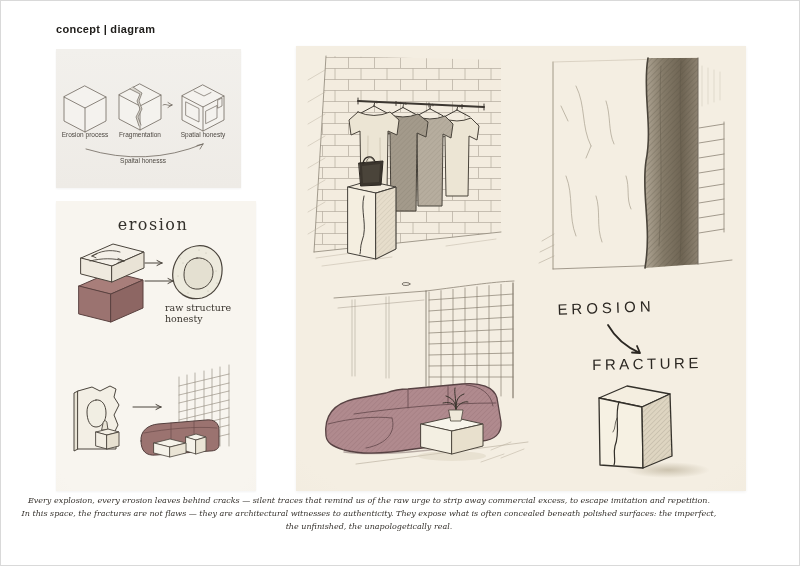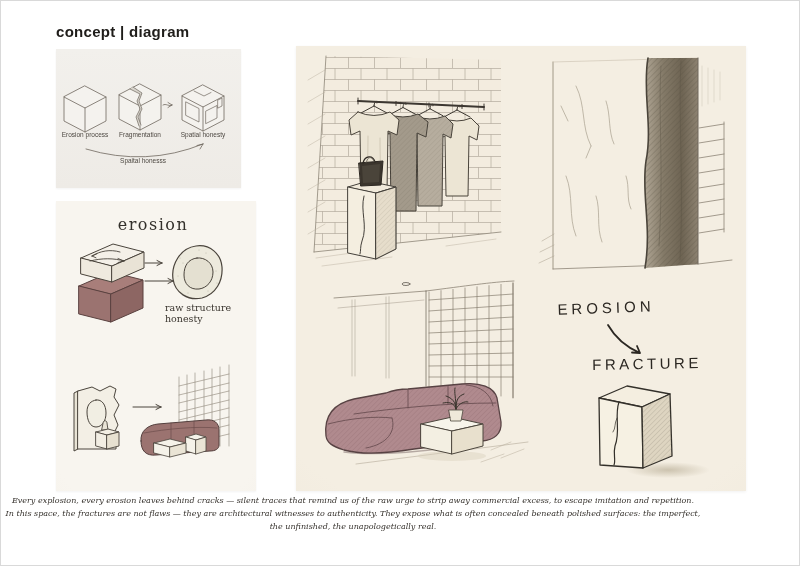--- a/index.html
+++ b/index.html
@@ -1,21 +1,21 @@
 <!DOCTYPE html>
 <html><head>
 <meta charset="utf-8">
 <style>
   html,body{margin:0;padding:0;background:#fff;}
   .board{position:relative;width:800px;height:566px;background:#ffffff;overflow:hidden;
          border:1px solid #d9d9d9;box-sizing:border-box;
          font-family:"Liberation Sans",sans-serif;color:#2f2c28;}
   .abs{position:absolute;}
 
-  .header-label{left:55px;top:22px;font-size:15px;font-weight:bold;letter-spacing:.3px;color:#1f1d1a;}
+  .header-label{left:55px;top:22px;font-size:11px;font-weight:bold;letter-spacing:.3px;color:#1f1d1a;}
 
   
   .panel-mini{left:55px;top:48px;width:185px;height:139px;
       background:linear-gradient(180deg,#f2f0ec,#eeebe6);box-shadow:0 1px 2px rgba(0,0,0,.05);}
   .panel-mini svg{position:absolute;inset:0;}
   .mini-label{position:absolute;transform:translateX(-50%);font-size:6.5px;color:#4d4842;white-space:nowrap;}
 
   
   .panel-erosion{left:55px;top:200px;width:200px;height:290px;
       background:radial-gradient(120% 120% at 50% 40%,#f8f5ef 60%,#f2eee6 100%);
@@ -29,21 +29,21 @@
   
   .panel-sketch{left:295px;top:45px;width:450px;height:445px;
       background:radial-gradient(130% 130% at 50% 40%,#f4eee2 55%,#eae2d2 100%);
       box-shadow:0 1px 3px rgba(0,0,0,.06);}
   .panel-sketch svg{position:absolute;inset:0;}
   .hand-word{position:absolute;transform:translateX(-50%) rotate(-2deg);
       font-family:"Liberation Sans",sans-serif;font-size:15px;letter-spacing:4px;color:#2b2722;white-space:nowrap;}
   .hand-word.w2{transform:translateX(-50%) rotate(-1deg);letter-spacing:3.5px;}
 
   
-  .footer{left:0;top:493px;width:704px;text-align:center;
+  .footer{left:16px;top:493px;width:704px;text-align:center;
       font-family:"DejaVu Serif",serif;font-style:italic;font-size:8px;line-height:13px;color:#35312c;}
 </style>
 </head>
 <body>
 
 <div class="board">
 
   <div class="abs header-label">concept | diagram</div>
 
   <div class="abs panel-mini">

